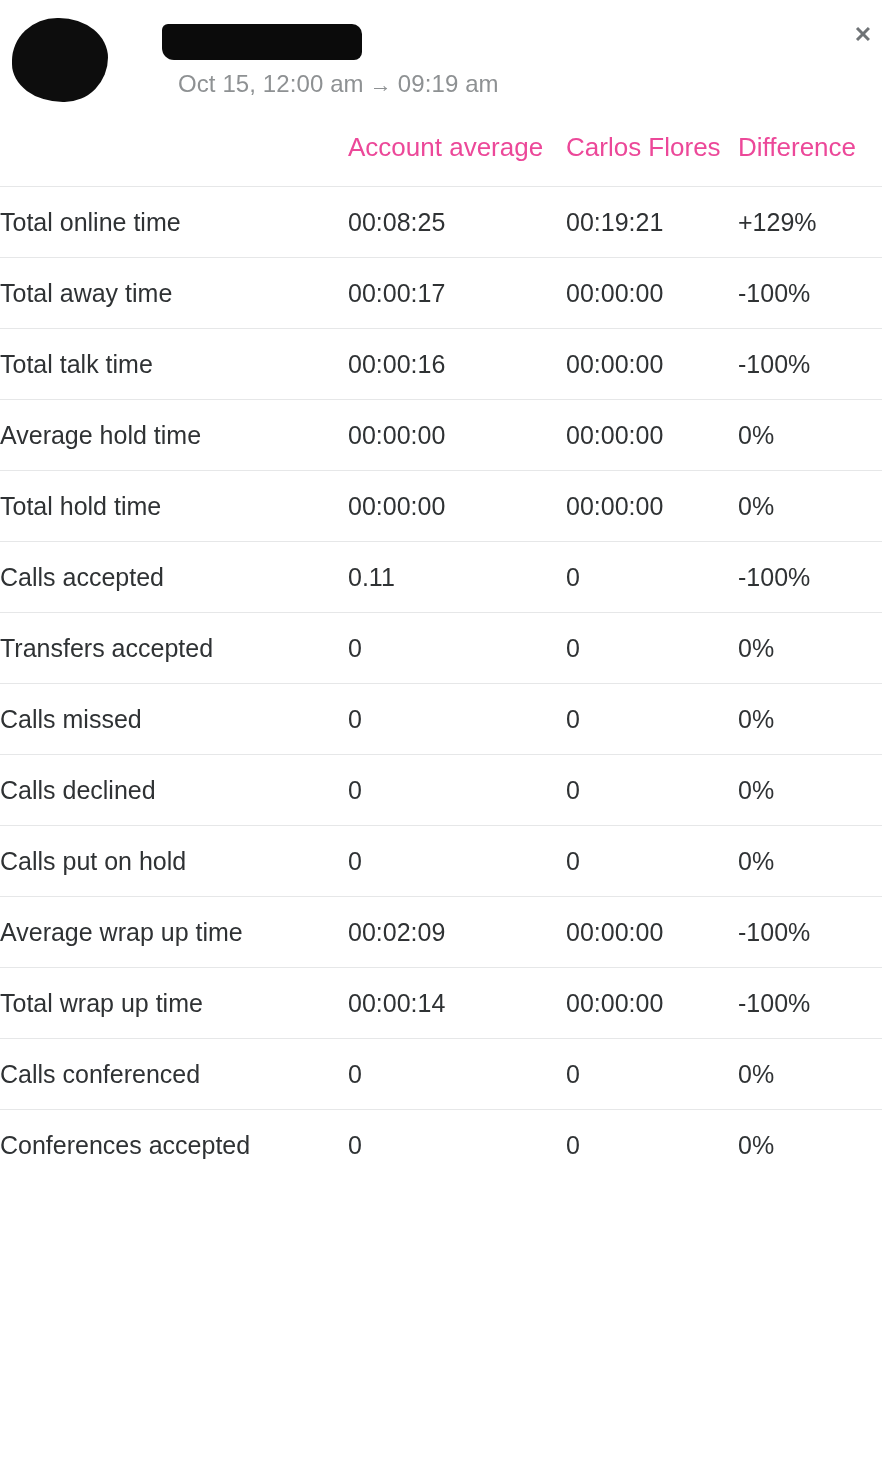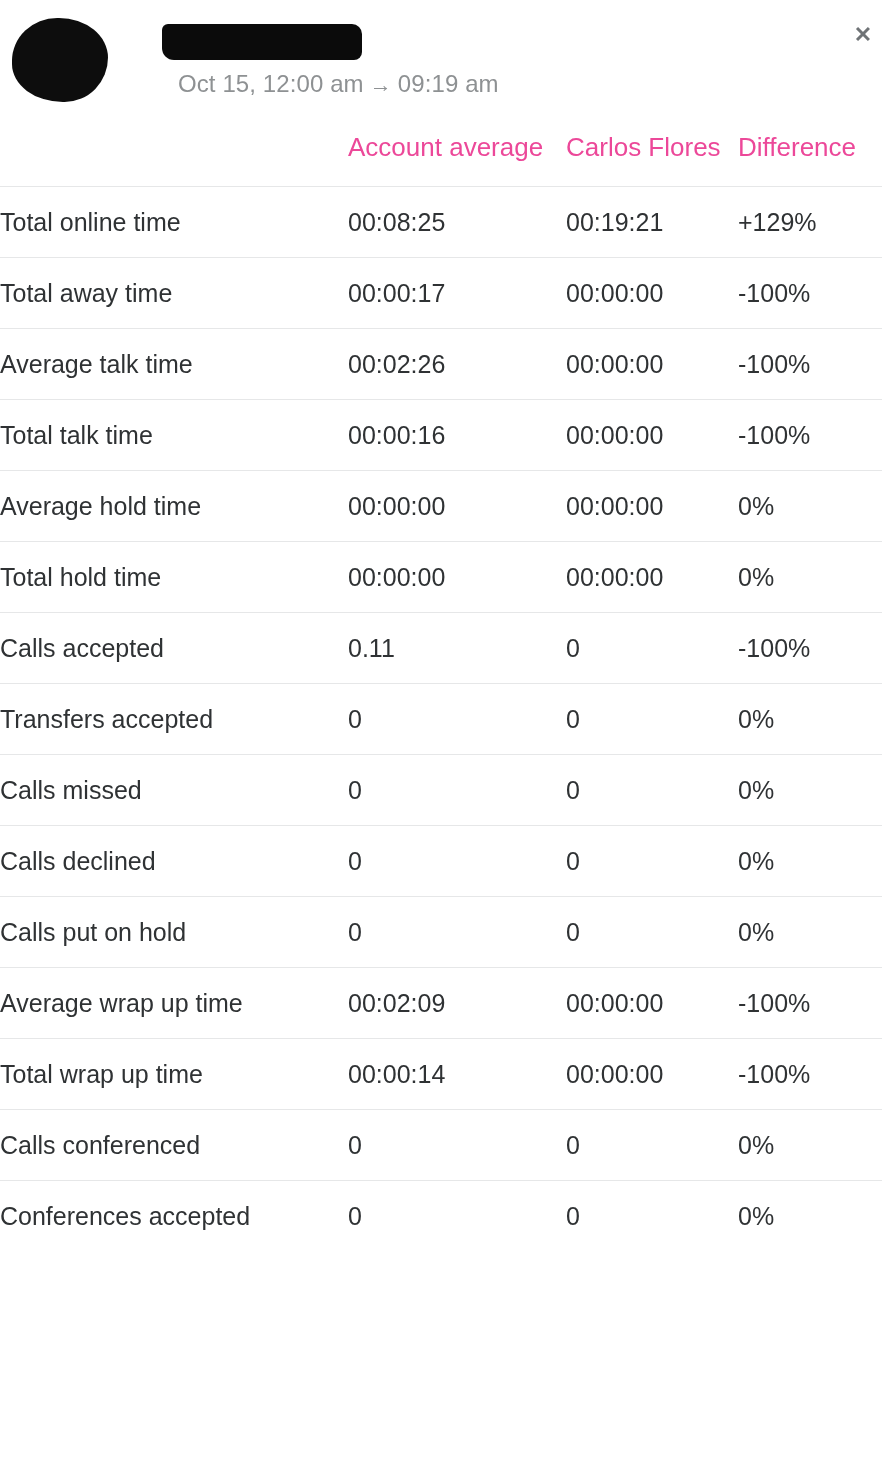--- a/index.html
+++ b/index.html
@@ -151,26 +151,20 @@
         <td class="cell-agent">00:19:21</td>
         <td class="cell-diff">+129%</td>
       </tr>
       <tr>
         <td class="cell-metric">Total away time</td>
         <td class="cell-avg">00:00:17</td>
         <td class="cell-agent">00:00:00</td>
         <td class="cell-diff">-100%</td>
       </tr>
       <tr>
-        <td class="cell-metric">Average talk time</td>
-        <td class="cell-avg">00:02:26</td>
-        <td class="cell-agent">00:00:00</td>
-        <td class="cell-diff">-100%</td>
-      </tr>
-      <tr>
         <td class="cell-metric">Total talk time</td>
         <td class="cell-avg">00:00:16</td>
         <td class="cell-agent">00:00:00</td>
         <td class="cell-diff">-100%</td>
       </tr>
       <tr>
         <td class="cell-metric">Average hold time</td>
         <td class="cell-avg">00:00:00</td>
         <td class="cell-agent">00:00:00</td>
         <td class="cell-diff">0%</td>

